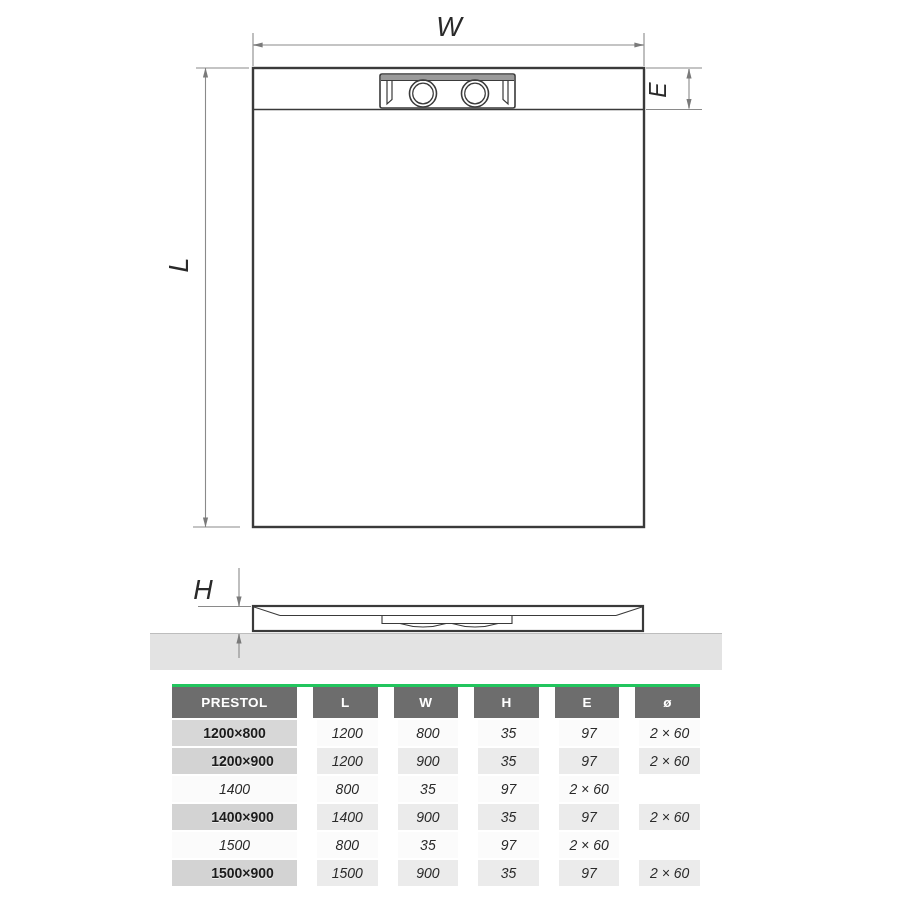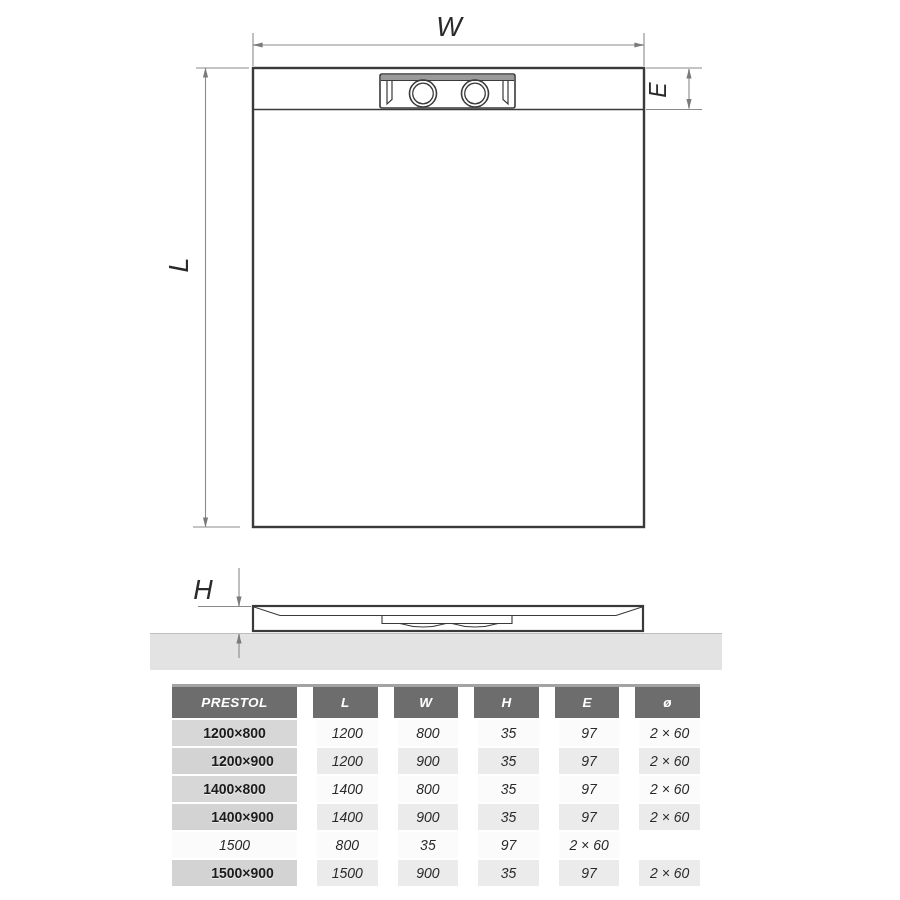--- a/index.html
+++ b/index.html
@@ -7,21 +7,21 @@
     position:relative;width:900px;height:900px;background:#ffffff;overflow:hidden;
     font-family:"Liberation Sans",sans-serif;
   }
   .drawing{position:absolute;left:0;top:0;}
   
   .spec-table{
     position:absolute;left:172px;top:684px;width:528px;background:#ffffff;
   }
   .t-head{
     display:grid;grid-template-columns:125px repeat(5,1fr);gap:16px;
-    border-top:3px solid #a3a3a3;background:#ffffff;font-style:italic;
+    border-top:3px solid #22c55e;background:#ffffff;
   }
   .th{
     background:#6d6d6d;color:#ffffff;height:31px;
     display:flex;align-items:center;justify-content:center;
     font-weight:bold;font-size:13.5px;letter-spacing:.4px;
   }
   .t-row{
     display:grid;grid-template-columns:125px repeat(5,1fr);gap:20px;margin-top:2px;
   }
   .td{
@@ -137,21 +137,20 @@
     <div class="t-row r-even">
       <div class="td model">1200×900</div>
       <div class="td">1200</div>
       <div class="td">900</div>
       <div class="td">35</div>
       <div class="td">97</div>
       <div class="td">2 × 60</div>
     </div>
 
     <div class="t-row r-odd">
-      <div class="td model">1400×800</div>
       <div class="td">1400</div>
       <div class="td">800</div>
       <div class="td">35</div>
       <div class="td">97</div>
       <div class="td">2 × 60</div>
     </div>
 
     <div class="t-row r-even">
       <div class="td model">1400×900</div>
       <div class="td">1400</div>

